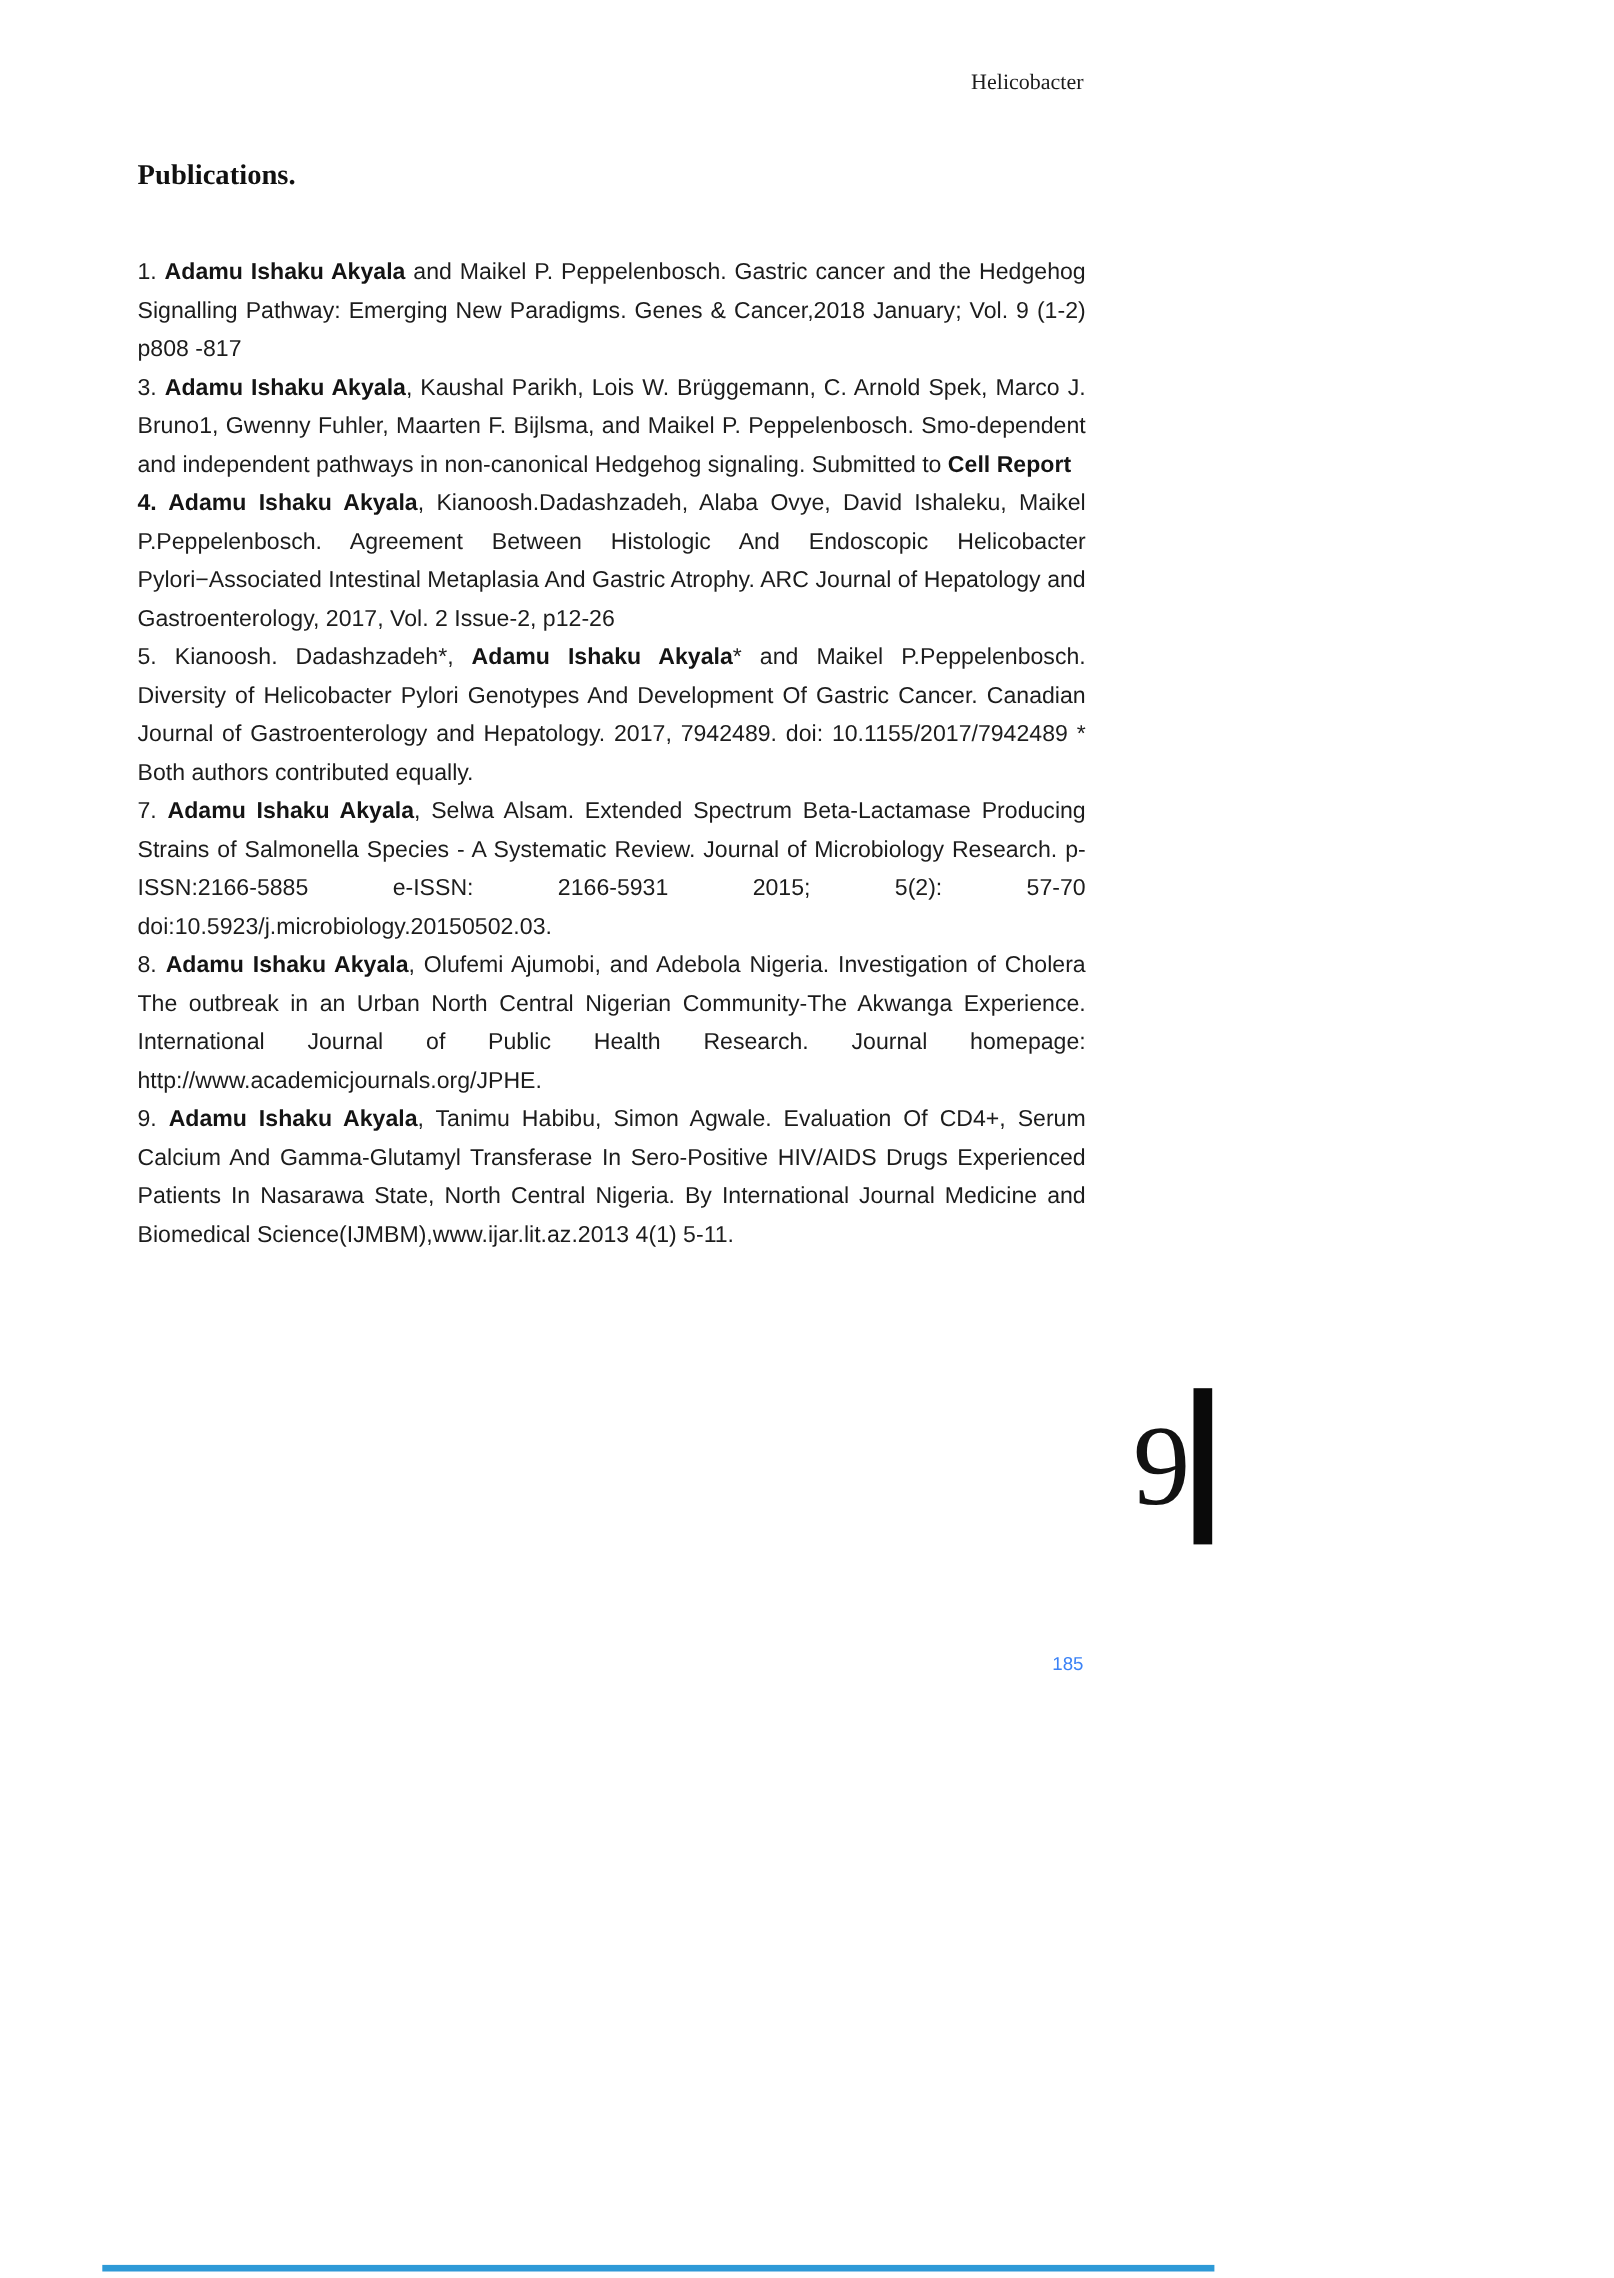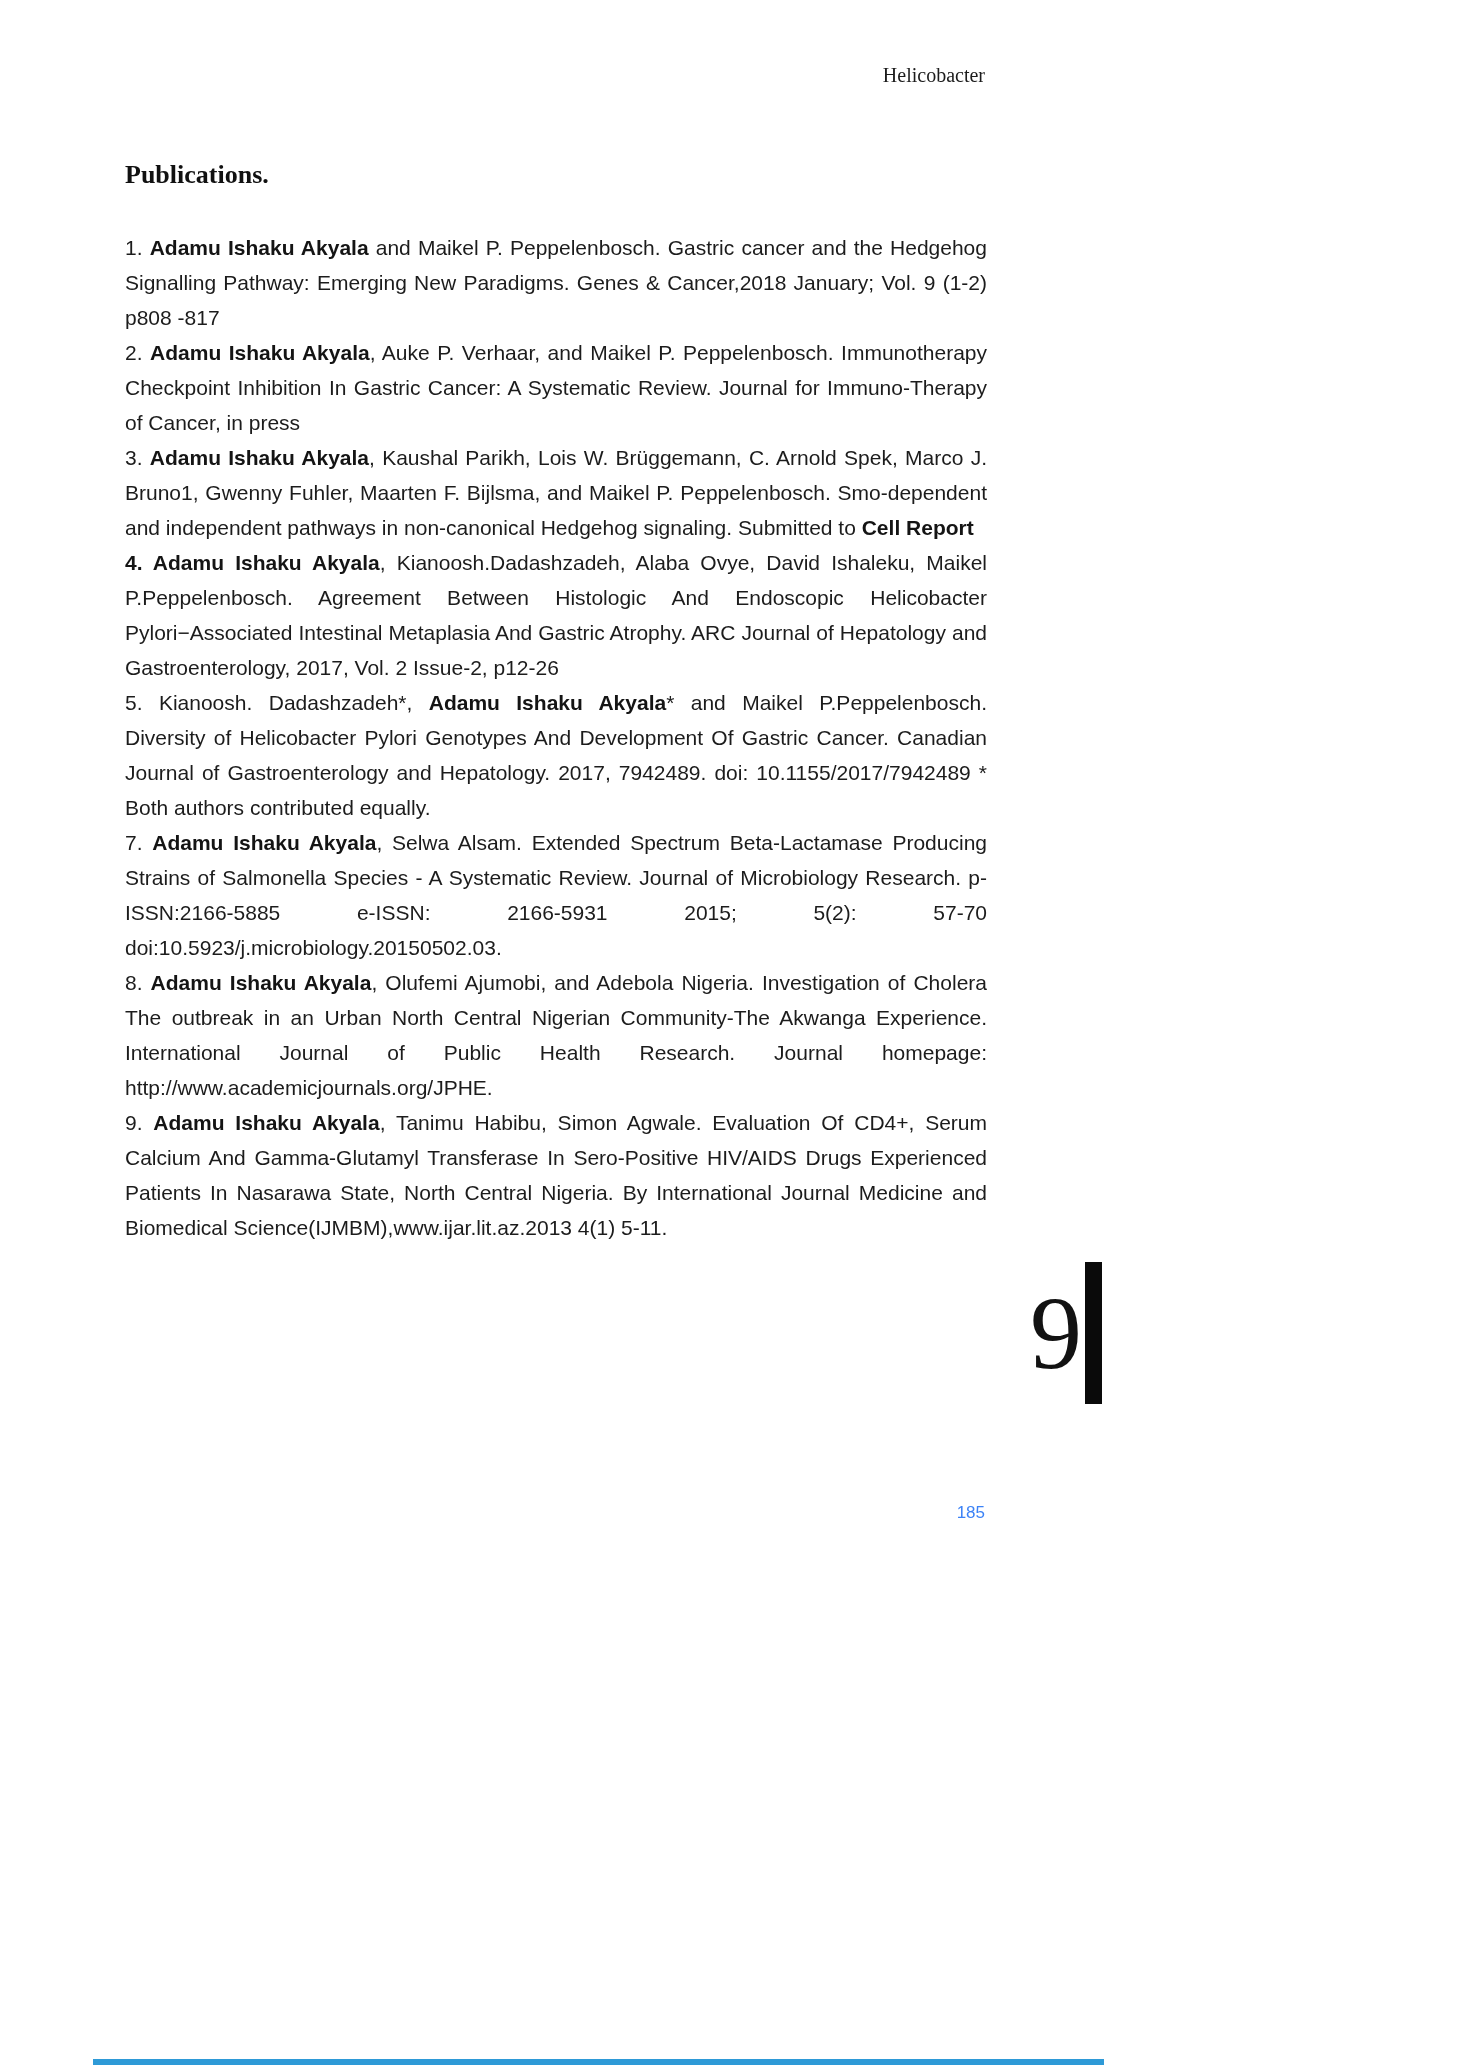--- a/index.html
+++ b/index.html
@@ -19,21 +19,21 @@
     position: absolute;
     top: 64px;
     right: 482px;
     font-family: "Liberation Serif", serif;
     font-size: 20px;
     color: #1c1c1c;
   }
   .page-title {
     position: absolute;
     left: 125px;
-    top: 160px;
+    top: 144px;
     margin: 0;
     font-family: "Liberation Serif", serif;
     font-weight: bold;
     font-size: 26px;
     color: #111111;
   }
   .pub-list {
     position: absolute;
     left: 125px;
     top: 230px;
@@ -93,21 +93,20 @@
 <body>
 
 <div class="page">
 
   <div class="running-head">Helicobacter</div>
 
   <h1 class="page-title">Publications.</h1>
 
   <div class="pub-list" id="pub-list">
       <p class="pub"><span>1. </span><span class="bold">Adamu Ishaku Akyala</span><span> and Maikel P. Peppelenbosch. Gastric cancer and the Hedgehog Signalling Pathway: Emerging New Paradigms. Genes &amp; Cancer,2018 January; Vol. 9 (1-2) p808 -817</span></p>
-      <p class="pub"><span>2. </span><span class="bold">Adamu Ishaku Akyala</span><span>, Auke P. Verhaar, and Maikel P. Peppelenbosch. Immunotherapy Checkpoint Inhibition In Gastric Cancer: A Systematic Review. Journal for Immuno-Therapy of Cancer, in press</span></p>
       <p class="pub"><span>3. </span><span class="bold">Adamu Ishaku Akyala</span><span>, Kaushal Parikh, Lois W. Brüggemann, C. Arnold Spek, Marco J. Bruno1, Gwenny Fuhler, Maarten F. Bijlsma, and Maikel P. Peppelenbosch. Smo-dependent and independent pathways in non-canonical Hedgehog signaling. Submitted to </span><span class="bold">Cell Report</span></p>
       <p class="pub"><span class="bold">4. Adamu Ishaku Akyala</span><span>, Kianoosh.Dadashzadeh, Alaba Ovye, David Ishaleku, Maikel P.Peppelenbosch. Agreement Between Histologic And Endoscopic Helicobacter Pylori−Associated Intestinal Metaplasia And Gastric Atrophy. ARC Journal of Hepatology and Gastroenterology, 2017, Vol. 2 Issue-2, p12-26</span></p>
       <p class="pub"><span>5. Kianoosh. Dadashzadeh*, </span><span class="bold">Adamu Ishaku Akyala</span><span>* and Maikel P.Peppelenbosch. Diversity of Helicobacter Pylori Genotypes And Development Of Gastric Cancer. Canadian Journal of Gastroenterology and Hepatology. 2017, 7942489. doi: 10.1155/2017/7942489 * Both authors contributed equally.</span></p>
       <p class="pub"><span>7. </span><span class="bold">Adamu Ishaku Akyala</span><span>, Selwa Alsam. Extended Spectrum Beta-Lactamase Producing Strains of Salmonella Species - A Systematic Review. Journal of Microbiology Research. p-ISSN:2166-5885 e-ISSN: 2166-5931 2015; 5(2): 57-70 doi:10.5923/j.microbiology.20150502.03.</span></p>
       <p class="pub"><span>8. </span><span class="bold">Adamu Ishaku Akyala</span><span>, Olufemi Ajumobi, and Adebola Nigeria. Investigation of Cholera The outbreak in an Urban North Central Nigerian Community-The Akwanga Experience. International Journal of Public Health Research. Journal homepage: http://www.academicjournals.org/JPHE.</span></p>
       <p class="pub"><span>9. </span><span class="bold">Adamu Ishaku Akyala</span><span>, Tanimu Habibu, Simon Agwale. Evaluation Of CD4+, Serum Calcium And Gamma-Glutamyl Transferase In Sero-Positive HIV/AIDS Drugs Experienced Patients In Nasarawa State, North Central Nigeria. By International Journal Medicine and Biomedical Science(IJMBM),www.ijar.lit.az.2013 4(1) 5-11.</span></p>
     </div>
 
   <div class="chapter-tab">
     <span class="chapter-number">9</span>

